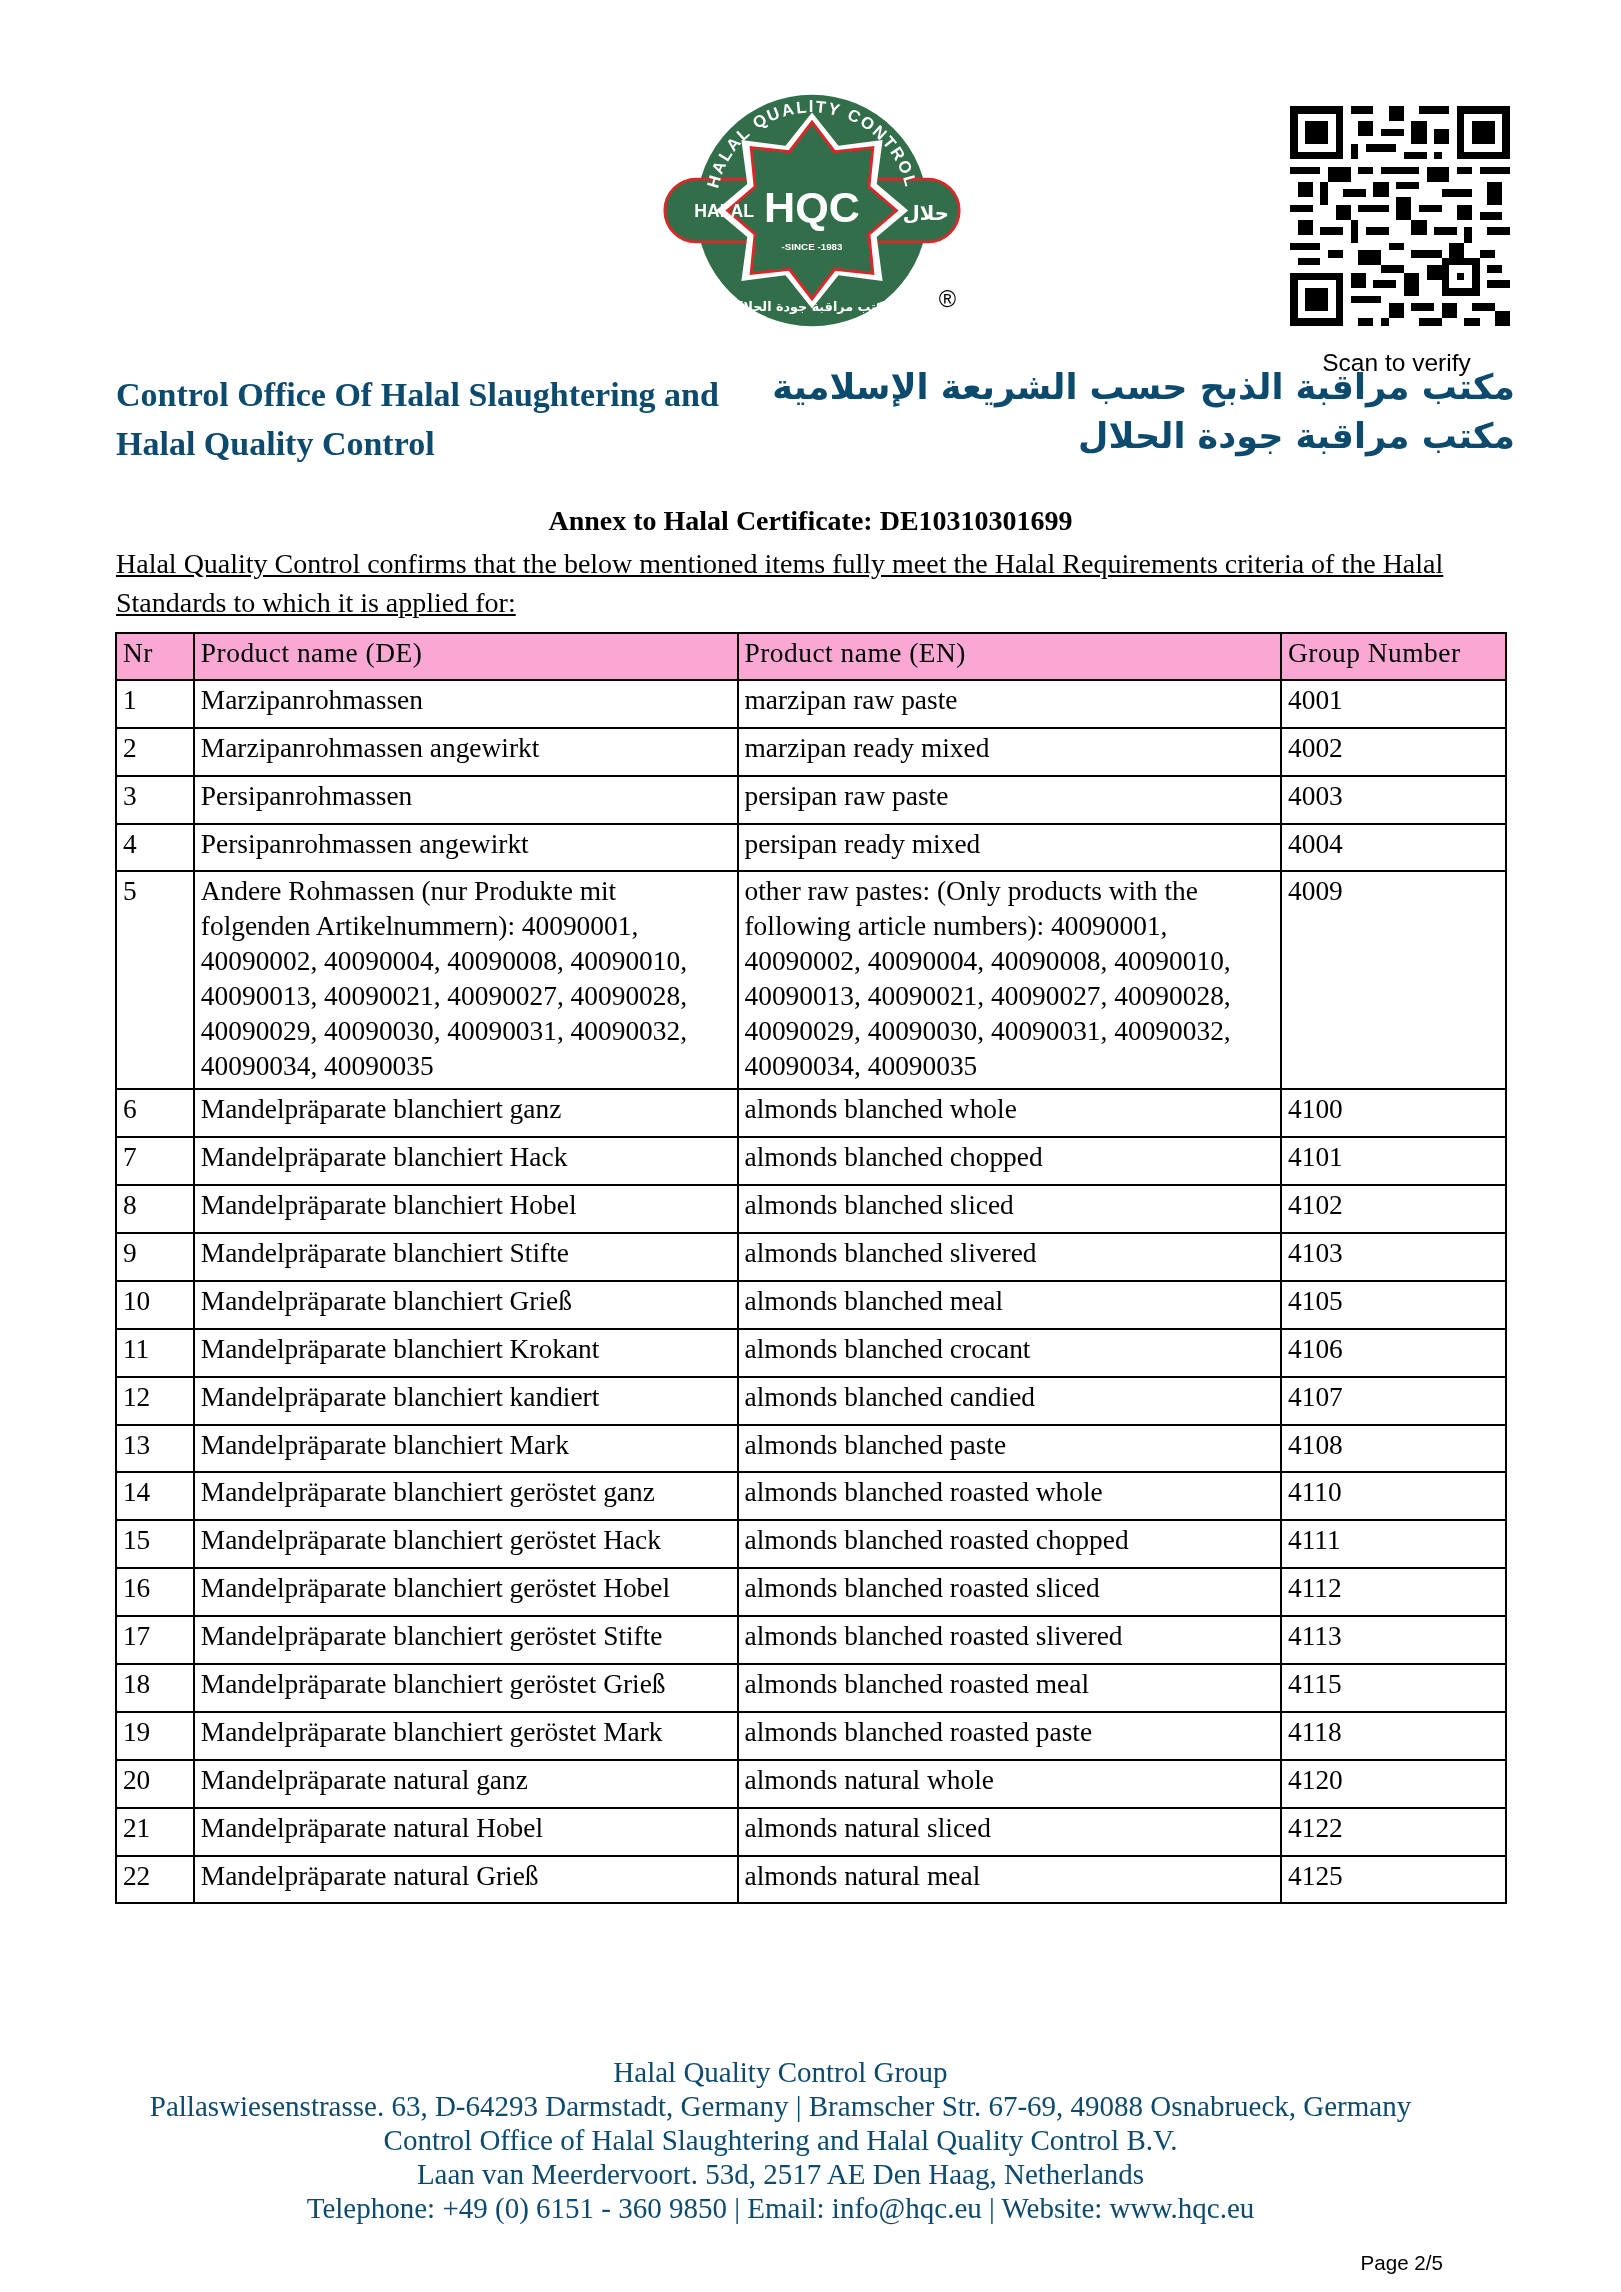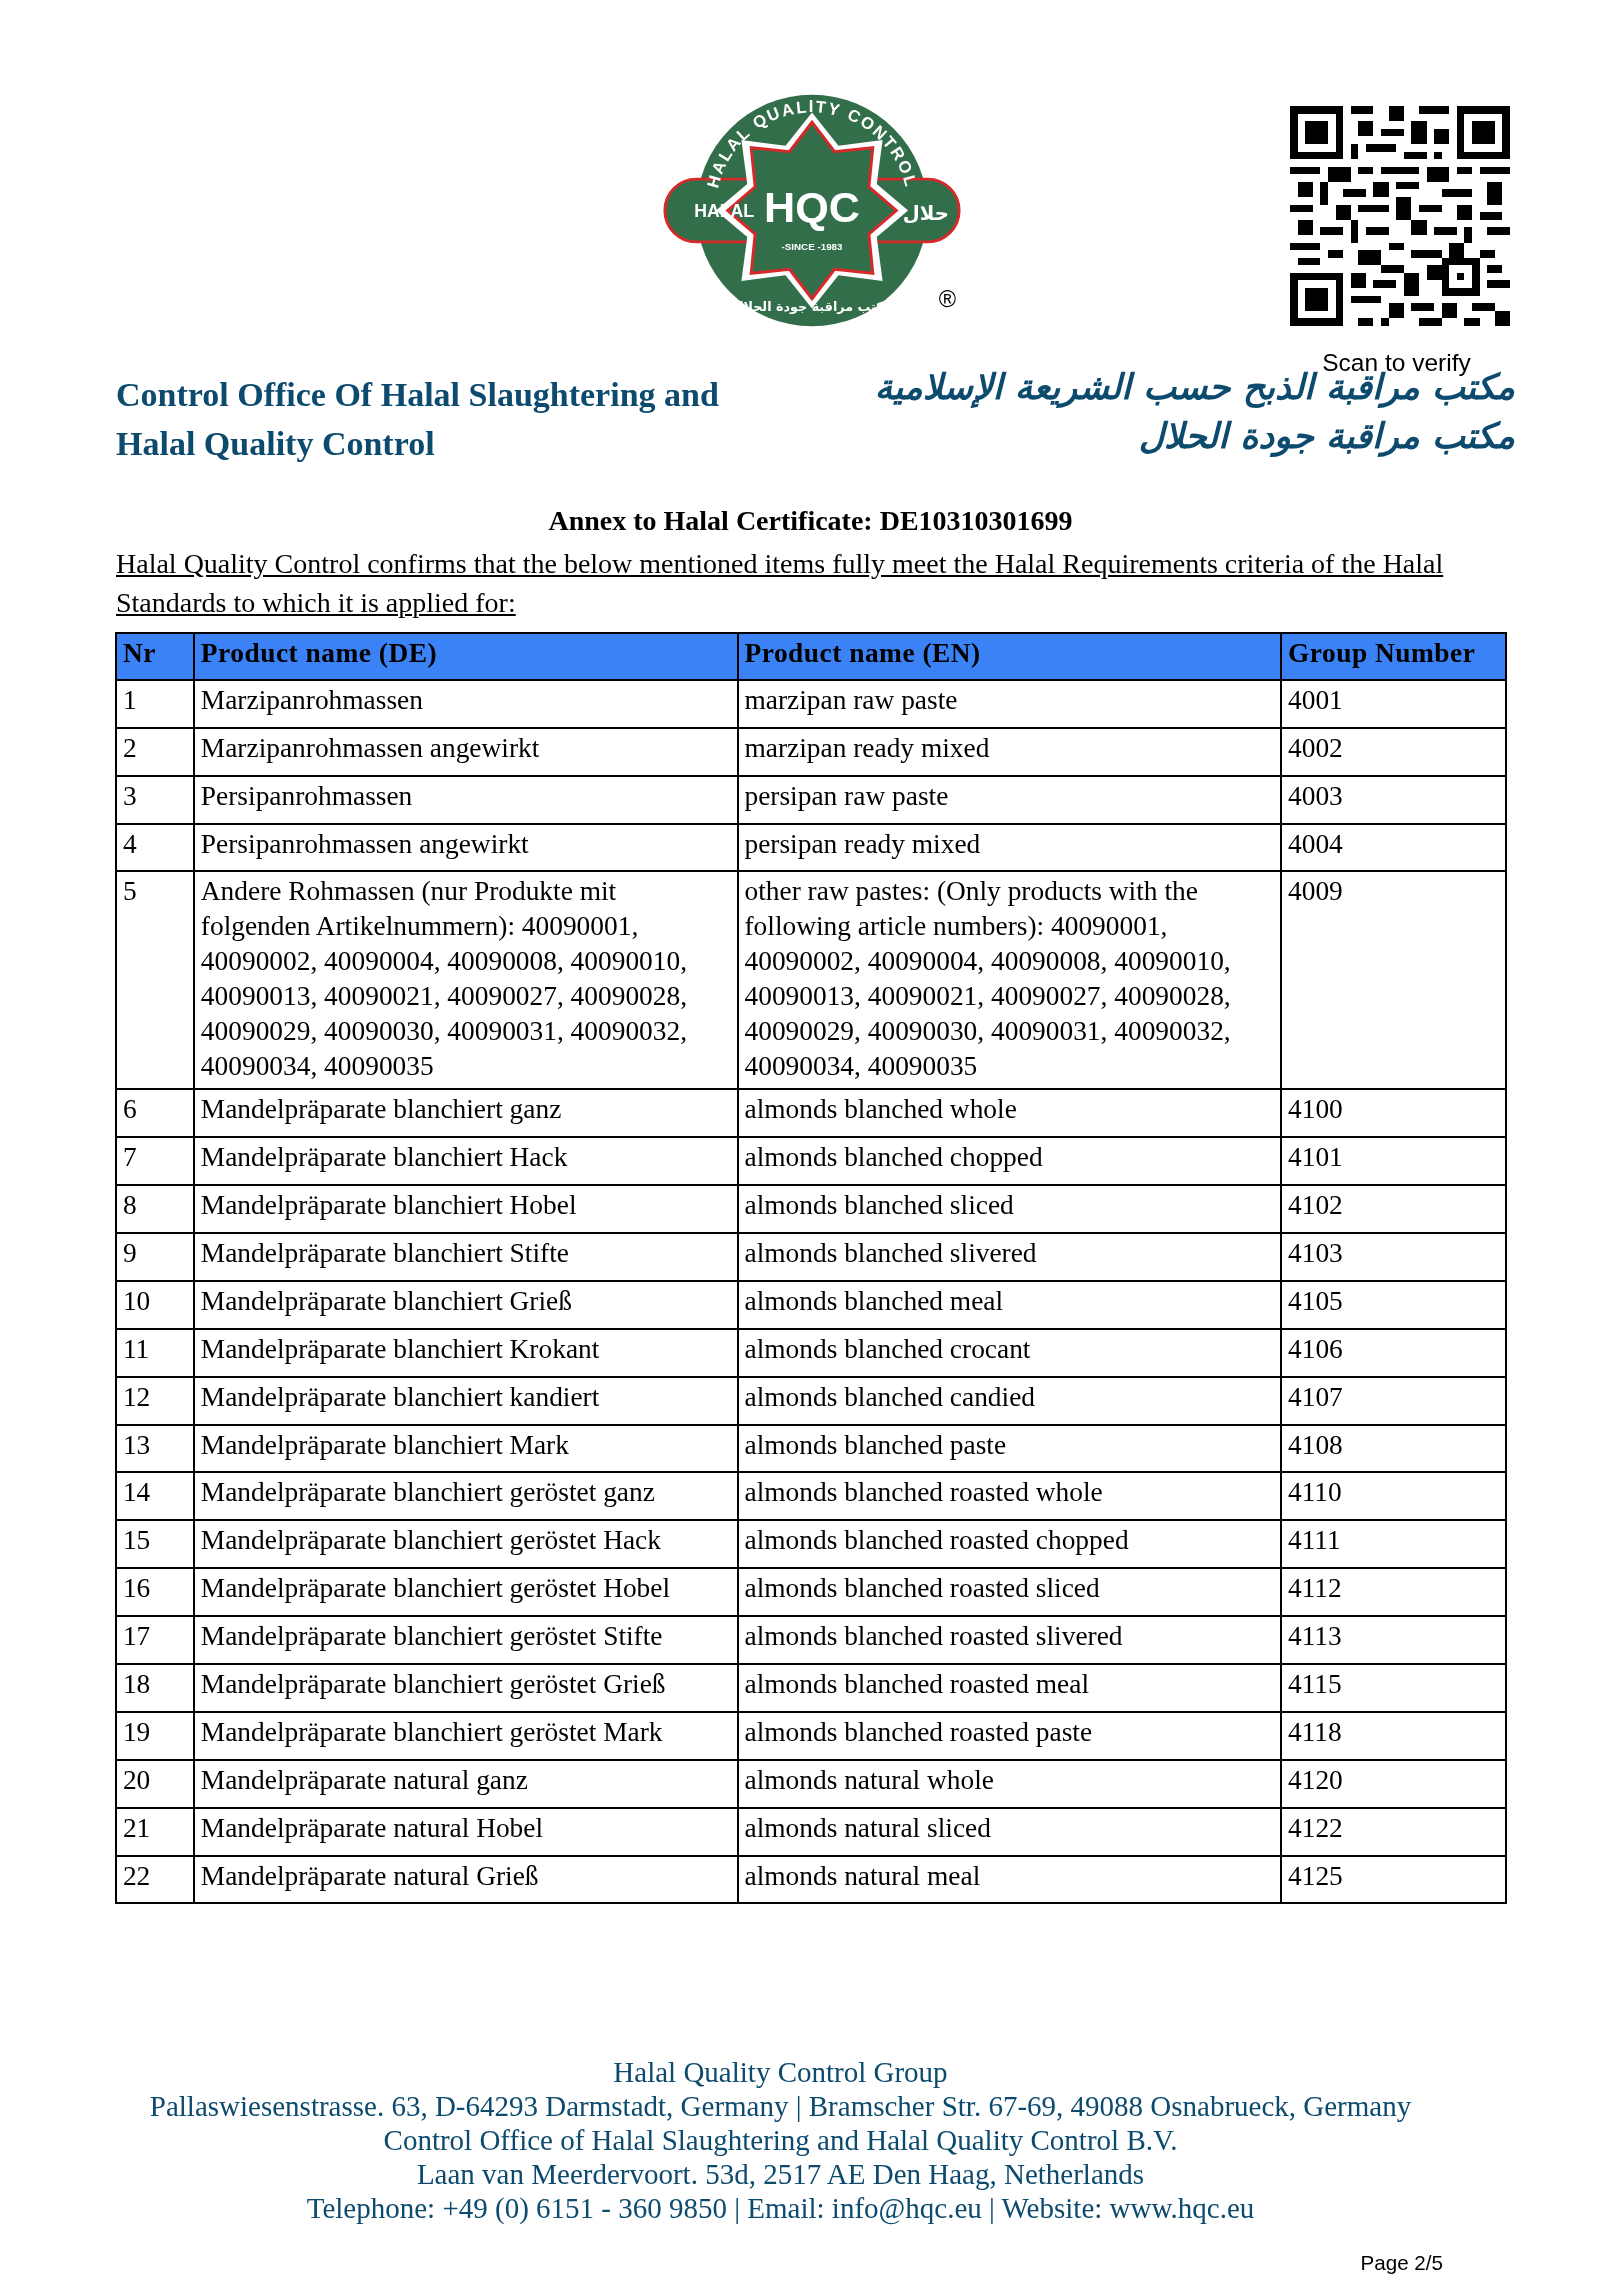--- a/index.html
+++ b/index.html
@@ -10,29 +10,29 @@
 
   
   #logo { left: 655px; top: 83px; width: 314px; height: 255px; }
   #qr-wrap { left: 1284px; top: 106px; width: 225px; }
   #qr { width: 220px; height: 220px; display: block; margin-left: 5.9px; }
   #qr-caption { font-family: "Liberation Sans", "DejaVu Sans", sans-serif; font-size: 24.5px;
                 text-align: center; margin-top: 23px; }
 
   #org-en { left: 116px; top: 370px; font-size: 34px; font-weight: bold; line-height: 49px; }
   #org-ar { right: 106px; top: 363px; font-size: 35px; font-weight: bold; line-height: 49px;
-            text-align: right; direction: rtl; font-family: "DejaVu Sans", sans-serif; font-style: italic; }
+            text-align: right; direction: rtl; font-family: "DejaVu Sans", sans-serif; }
 
   #annex-title { left: 0; width: 1621px; top: 505px; text-align: center; font-size: 28px; font-weight: bold; }
   #intro { left: 116px; top: 544px; width: 1402px; font-size: 28px; line-height: 39px; text-decoration: underline; }
 
   table#products { position: absolute; left: 115px; top: 632px; width: 1392px; border-collapse: collapse;
                    font-size: 27.4px; line-height: 35px; }
   #products td, #products th { border: 2.9px solid #000; padding: 2px 5.9px 3.9px 5.9px; vertical-align: top; text-align: left; }
-  #products th { background: #3b82f6; font-weight: bold; letter-spacing: 0.5px; height: 39px; }
+  #products th { background: #f9a8d4; font-weight: normal; letter-spacing: 0.5px; height: 39px; }
   #products td { height: 40px; }
   #products col.c1 { width: 78px; }
   #products col.c2 { width: 544px; }
   #products col.c3 { width: 544px; }
   #products col.c4 { width: 225px; }
 
   #footer { left: 0; width: 1561px; top: 2055px; text-align: center; font-size: 29px; line-height: 34px; }
   #page-num { right: 178px; top: 2243px; font-family: Liberation Sans, sans-serif; font-size: 20.6px; margin-top: 8px; }
 </style>
 </head>

